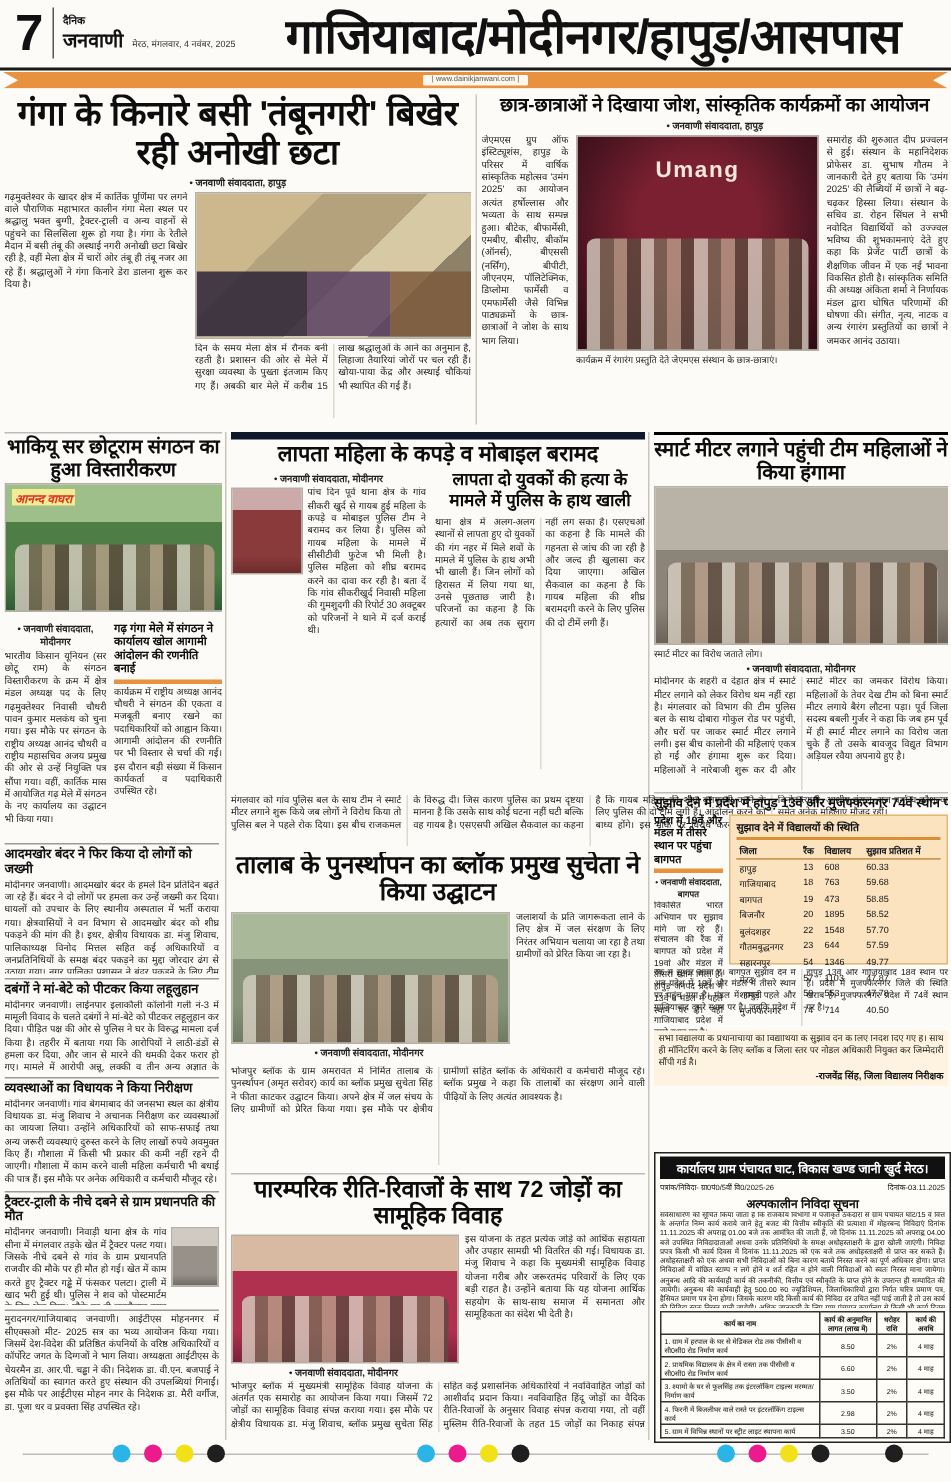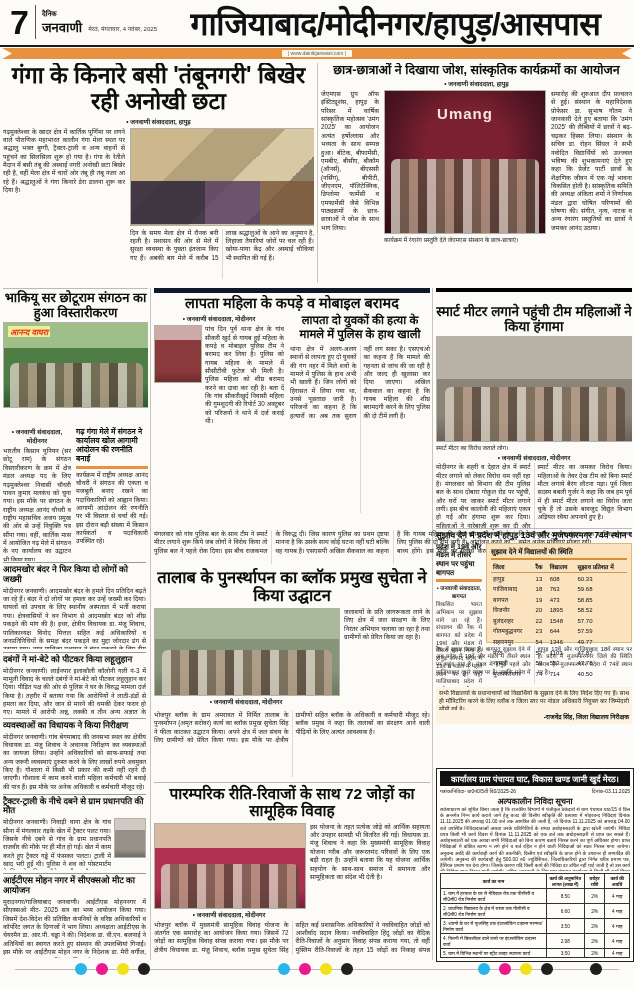--- a/index.html
+++ b/index.html
@@ -121,21 +121,21 @@
       </div>
       <div class="bd" style="flex:1;">समारोह की शुरुआत दीप प्रज्वलन से हुई। संस्थान के महानिदेशक प्रोफेसर डा. सुभाष गौतम ने जानकारी देते हुए बताया कि 'उमंग 2025' की लैब्धियों में छात्रों ने बढ़-चढ़कर हिस्सा लिया। संस्थान के सचिव डा. रोहन सिंघल ने सभी नवोदित विद्यार्थियों को उज्ज्वल भविष्य की शुभकामनाएं देते हुए कहा कि प्रेजेंट पार्टी छात्रों के शैक्षणिक जीवन में एक नई भावना विकसित होती है। सांस्कृतिक समिति की अध्यक्ष अंकिता शर्मा ने निर्णायक मंडल द्वारा घोषित परिणामों की घोषणा की। संगीत, नृत्य, नाटक व अन्य रंगारंग प्रस्तुतियों का छात्रों ने जमकर आनंद उठाया।</div>
     </div>
   </div>
 
   <div class="abs" style="left:3px;top:288px;width:145px;height:270px;overflow:hidden;border-top:1px solid #bbb;padding-top:2px;">
     <div class="h" style="font-size:13px;">भाकियू सर छोटूराम संगठन का हुआ विस्तारीकरण</div>
     <div class="ph ph-green ph-people" style="width:100%;height:84px;margin-top:2px;">
       <span class="lbl">आनन्द वाघरा</span>
     </div>
-    <div style="display:flex;gap:5px;margin-top:19px;height:148px;">
+    <div style="display:flex;gap:5px;margin-top:6px;height:148px;">
       <div style="width:68px;">
         <div class="by" style="margin:0 0 2px;">• जनवाणी संवाददाता, मोदीनगर</div>
         <div class="bd" style="height:132px;">भारतीय किसान यूनियन (सर छोटू राम) के संगठन विस्तारीकरण के क्रम में क्षेत्र मंडल अध्यक्ष पद के लिए गढ़मुक्तेश्वर निवासी चौधरी पावन कुमार मलकंध को चुना गया। इस मौके पर संगठन के राष्ट्रीय अध्यक्ष आनंद चौधरी व राष्ट्रीय महासचिव अजय प्रमुख की ओर से उन्हें नियुक्ति पत्र सौंपा गया। वहीं, कार्तिक मास में आयोजित गढ़ मेले में संगठन के नए कार्यालय का उद्घाटन भी किया गया।</div>
       </div>
       <div style="flex:1;">
         <div class="subhead" style="font-size:7.6px;">गढ़ गंगा मेले में संगठन ने कार्यालय खोल आगामी आंदोलन की रणनीति बनाई</div>
         <div class="orange-bar"></div>
         <div class="bd" style="height:108px;">कार्यक्रम में राष्ट्रीय अध्यक्ष आनंद चौधरी ने संगठन की एकता व मजबूती बनाए रखने का पदाधिकारियों को आह्वान किया। आगामी आंदोलन की रणनीति पर भी विस्तार से चर्चा की गई। इस दौरान बड़ी संख्या में किसान कार्यकर्ता व पदाधिकारी उपस्थित रहे।</div>
       </div>
     </div>
@@ -153,21 +153,21 @@
       </div>
       <div style="flex:1;">
         <div class="subhead" style="font-size:11.5px;text-align:center;">लापता दो युवकों की हत्या के मामले में पुलिस के हाथ खाली</div>
         <div class="bd c2" style="height:168px;margin-top:3px;">थाना क्षेत्र में अलग-अलग स्थानों से लापता हुए दो युवकों की गंग नहर में मिले शवों के मामले में पुलिस के हाथ अभी भी खाली हैं। जिन लोगों को हिरासत में लिया गया था, उनसे पूछताछ जारी है। परिजनों का कहना है कि हत्यारों का अब तक सुराग नहीं लग सका है। एसएचओ का कहना है कि मामले की गहनता से जांच की जा रही है और जल्द ही खुलासा कर दिया जाएगा। अखिल सैकवाल का कहना है कि गायब महिला की शीघ्र बरामदगी करने के लिए पुलिस की दो टीमें लगी हैं।</div>
       </div>
     </div>
   </div>
 
   <div class="abs vrule" style="left:432px;top:288px;height:672px;"></div>
 
-  <div class="abs" style="left:436px;top:288px;width:196px;height:238px;overflow:hidden;border-top:4px solid #000000;padding-top:12px;">
+  <div class="abs" style="left:436px;top:288px;width:196px;height:238px;overflow:hidden;border-top:2px solid #000000;padding-top:2px;">
     <div class="h" style="font-size:13.5px;">स्मार्ट मीटर लगाने पहुंची टीम महिलाओं ने किया हंगामा</div>
     <div class="ph ph-street ph-people" style="width:100%;height:104px;margin-top:2px;"></div>
     <div class="cap">स्मार्ट मीटर का विरोध जताते लोग।</div>
     <div class="by" style="margin:1px 0;">• जनवाणी संवाददाता, मोदीनगर</div>
     <div class="bd c2" style="height:76px;">मोदीनगर के शहरी व देहात क्षेत्र में स्मार्ट मीटर लगाने को लेकर विरोध थम नहीं रहा है। मंगलवार को विभाग की टीम पुलिस बल के साथ दोबारा गोकुल रोड पर पहुंची, और घरों पर जाकर स्मार्ट मीटर लगाने लगी। इस बीच कालोनी की महिलाएं एकत्र हो गईं और हंगामा शुरू कर दिया। महिलाओं ने नारेबाजी शुरू कर दी और स्मार्ट मीटर का जमकर विरोध किया। महिलाओं के तेवर देख टीम को बिना स्मार्ट मीटर लगाये बैरंग लौटना पड़ा। पूर्व जिला सदस्य बबली गुर्जर ने कहा कि जब हम पूर्व में ही स्मार्ट मीटर लगाने का विरोध जता चुके हैं तो उसके बावजूद विद्युत विभाग अड़ियल रवैया अपनाये हुए है।</div>
   </div>
 
   <div class="abs bd c4" style="left:154px;top:530px;width:478px;height:34px;">मंगलवार को गांव पुलिस बल के साथ टीम ने स्मार्ट मीटर लगाने शुरू किये जब लोगों ने विरोध किया तो पुलिस बल ने पहले रोक दिया। इस बीच राजकमल के विरुद्ध दी। जिस कारण पुलिस का प्रथम दृष्टया मानना है कि उसके साथ कोई घटना नहीं घटी बल्कि वह गायब है। एसएसपी अखिल सैकवाल का कहना है कि गायब महिला की शीघ्र बरामदगी करने के लिए पुलिस की दो टीमें लगी हैं। आंदोलन करने को बाध्य होंगे। इस मौके पर विरोध करने वालों में विनोद त्यागी, आशीष बंसल, राज वर्मा व कौशल्या समेत अनेक महिलाएं मौजूद रहीं।</div>
 
   <div class="abs" style="left:3px;top:562px;width:143px;height:396px;overflow:hidden;">
@@ -184,21 +184,20 @@
       <div class="bd" style="height:58px;">मोदीनगर जनवाणी। गांव बेगमाबाद की जनसभा स्थल का क्षेत्रीय विधायक डा. मंजु शिवाच ने अचानक निरीक्षण कर व्यवस्थाओं का जायजा लिया। उन्होंने अधिकारियों को साफ-सफाई तथा अन्य जरूरी व्यवस्थाएं दुरुस्त करने के लिए लाखों रुपये अवमुक्त किए हैं। गौशाला में किसी भी प्रकार की कमी नहीं रहने दी जाएगी। गौशाला में काम करने वाली महिला कर्मचारी भी बधाई की पात्र हैं। इस मौके पर अनेक अधिकारी व कर्मचारी मौजूद रहे।</div>
     </div>
     <div class="mini">
       <div class="mh">ट्रैक्टर-ट्राली के नीचे दबने से ग्राम प्रधानपति की मौत</div>
       <div style="overflow:hidden;">
         <div class="ph ph-portrait" style="float:right;width:30px;height:38px;margin:0 0 2px 3px;"></div>
         <div class="bd" style="height:52px;">मोदीनगर जनवाणी। निवाड़ी थाना क्षेत्र के गांव सीना में मंगलवार तड़के खेत में ट्रैक्टर पलट गया। जिसके नीचे दबने से गांव के ग्राम प्रधानपति राजवीर की मौके पर ही मौत हो गई। खेत में काम करते हुए ट्रैक्टर गड्ढे में फंसकर पलटा। ट्राली में खाद भरी हुई थी। पुलिस ने शव को पोस्टमार्टम के लिए भेज दिया। मौके पर ही जनसैलाब उमड़ पड़ा।</div>
       </div>
     </div>
     <div class="mini">
-      <div class="mh">आईटीएस मोहन नगर में सीएक्सओ मीट का आयोजन</div>
       <div class="bd" style="height:70px;">मुरादनगर/गाजियाबाद जनवाणी। आईटीएस मोहननगर में सीएक्सओ मीट- 2025 सत्र का भव्य आयोजन किया गया। जिसमें देश-विदेश की प्रतिष्ठित कंपनियों के वरिष्ठ अधिकारियों व कॉर्पोरेट जगत के दिग्गजों ने भाग लिया। अध्यक्षता आईटीएस के चेयरमैन डा. आर.पी. चड्ढा ने की। निदेशक डा. वी.एन. बजपाई ने अतिथियों का स्वागत करते हुए संस्थान की उपलब्धियां गिनाईं। इस मौके पर आईटीएस मोहन नगर के निदेशक डा. मैरी वर्गीज, डा. पूजा धर व प्रवक्ता सिंह उपस्थित रहे।</div>
     </div>
   </div>
 
   <div class="abs" style="left:154px;top:568px;width:276px;height:212px;overflow:hidden;">
     <div class="h" style="font-size:16.5px;">तालाब के पुनर्स्थापन का ब्लॉक प्रमुख सुचेता ने किया उद्घाटन</div>
     <div style="display:flex;gap:6px;margin-top:3px;height:100px;">
       <div style="width:184px;">
         <div class="ph ph-field ph-people" style="width:184px;height:86px;"></div>
         <div class="by" style="margin:1px 0 0;">• जनवाणी संवाददाता, मोदीनगर</div>

